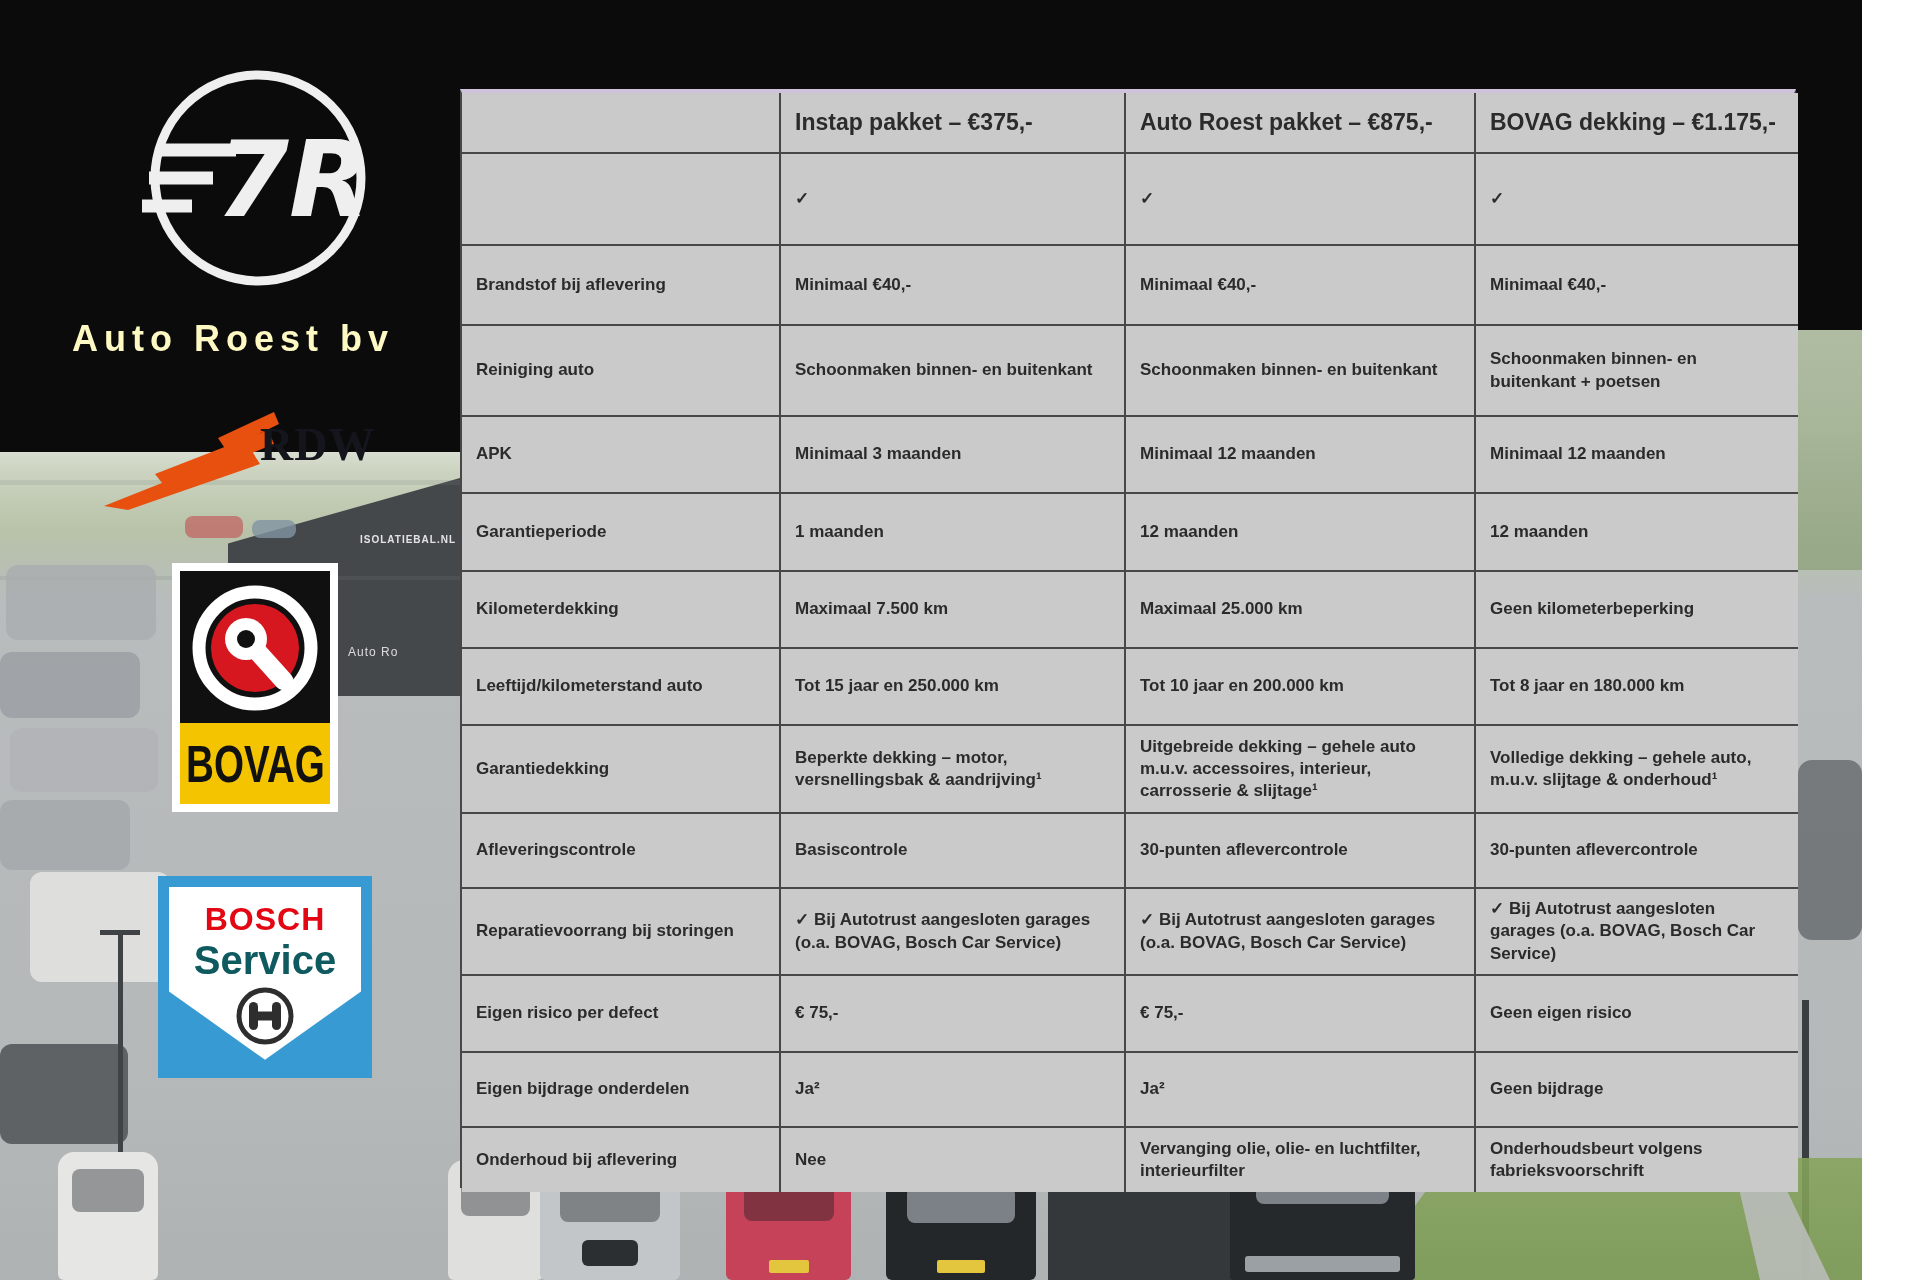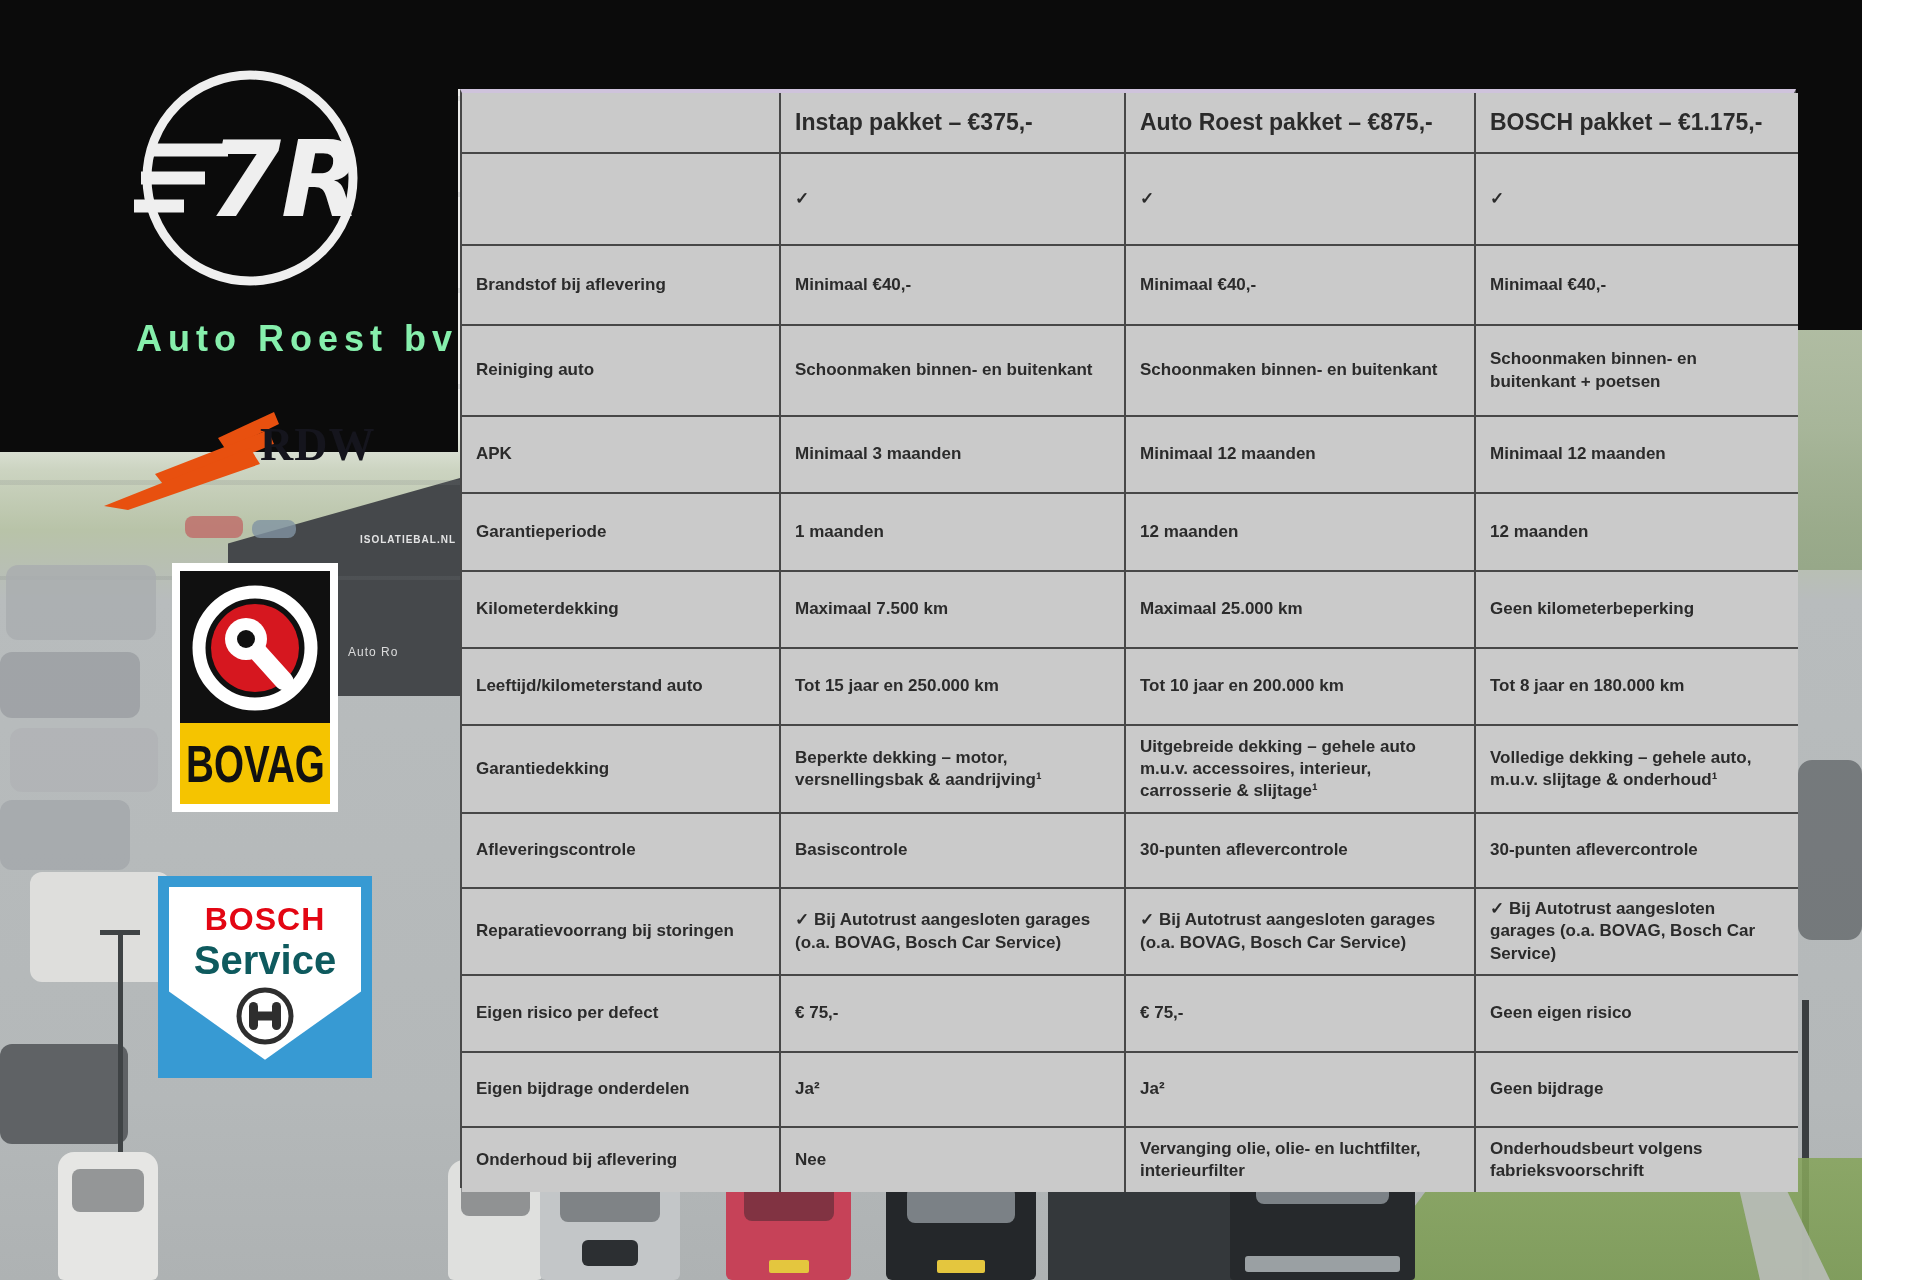--- a/index.html
+++ b/index.html
@@ -62,22 +62,22 @@
   .car-golf{left:886px;top:1172px;width:150px;height:108px;background:#24272a;}
   .canopy{left:1048px;top:1150px;width:196px;height:130px;background:#34383b;border-radius:0;
           clip-path:polygon(0 30%,55% 0,100% 14%,100% 100%,0 100%);}
   .car-van{left:1230px;top:1136px;width:185px;height:144px;background:#26292c;border-radius:10px 10px 4px 4px;}
   .car-van .bumper{position:absolute;left:8%;bottom:8px;width:84%;height:16px;background:#9aa0a3;border-radius:3px;}
 
   
   .top-band{position:absolute;left:0;top:0;width:1862px;height:89px;background:#0b0b0b;}
   .right-sliver{position:absolute;left:1796px;top:0;width:66px;height:330px;background:#0b0b0b;}
   .white-strip{position:absolute;left:1862px;top:0;width:58px;height:1280px;background:#ffffff;}
-  .brand-box{position:absolute;left:0;top:0;width:458px;height:452px;background:#0b0b0b;}
-  .brand-name{position:absolute;left:0;right:0;top:318px;text-align:right;color:#86efac;
+  .brand-box{position:absolute;left:0;top:0;width:458px;height:452px;background:#0b0b0b;padding-left:8px;}
+  .brand-name{position:absolute;left:0;right:0;top:318px;text-align:center;color:#fef9c3;
               font-size:36px;font-weight:bold;letter-spacing:6px;}
 
   
   .rdw{position:absolute;left:100px;top:408px;width:310px;height:115px;}
   .rdw-text{position:absolute;left:160px;top:10px;color:#15151d;
             font-family:"Liberation Serif",serif;font-weight:bold;font-size:46px;letter-spacing:1px;}
 
   
   .bovag{position:absolute;left:172px;top:563px;width:166px;height:249px;background:#ffffff;
          box-sizing:border-box;padding:8px;}
@@ -210,21 +210,21 @@
         <rect x="7" y="-14" width="9" height="28" rx="4.5" fill="#2e2e2e"></rect>
         <rect x="-16" y="-4.5" width="32" height="9" fill="#2e2e2e"></rect>
       </svg>
     </div>
   </div>
 
   <div class="pricing-table">
     <div class="h l"></div>
     <div class="h">Instap pakket – €375,-</div>
     <div class="h">Auto Roest pakket – €875,-</div>
-    <div class="h">BOSCH pakket – €1.175,-</div>
+    <div class="h">BOVAG dekking – €1.175,-</div>
 
     <div class="l"></div>
     <div>✓</div>
     <div>✓</div>
     <div>✓</div>
 
     <div class="l">Brandstof bij aflevering</div>
     <div>Minimaal €40,-</div>
     <div>Minimaal €40,-</div>
     <div>Minimaal €40,-</div>

